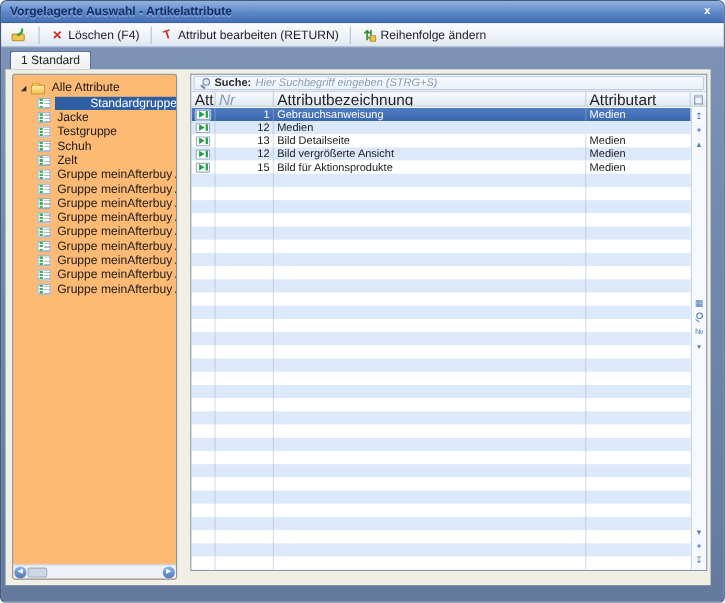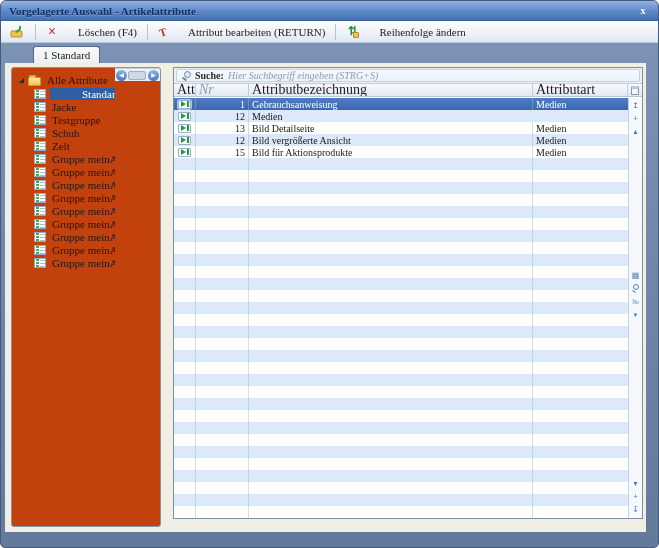--- a/index.html
+++ b/index.html
@@ -1,62 +1,62 @@
 <!DOCTYPE html>
 <html><head>
 <meta charset="utf-8">
 <style>
   * { margin:0; padding:0; box-sizing:border-box; }
   html,body { width:659px; height:548px; font-family:"Liberation Sans", sans-serif; background:#fff; }
   .window {
     position:relative; width:659px; height:548px;
     background:linear-gradient(180deg,#7f95b8 0%,#7288ac 40%,#647a9d 100%);
-    border:1px solid #45597c; border-radius:6px 6px 5px 5px; overflow:hidden;font-family:Liberation Serif, serif;
+    border:1px solid #45597c; border-radius:6px 6px 5px 5px; overflow:hidden;
   }
   
   .titlebar {
     height:20px; display:flex; align-items:center; padding:0 8px;
     background:linear-gradient(180deg,#93b2e2 0%,#5c87c7 55%,#4470b4 100%);
     border-bottom:1px solid #3a60a0;
   }
   .title-text { font-size:11px; font-weight:bold; color:#142f66; text-shadow:0 1px 0 rgba(255,255,255,.25); }
   .close-btn { margin-left:auto; width:14px; height:13px; display:flex; align-items:center; justify-content:center;
     color:#fff; font-size:10px; font-weight:bold; cursor:default; }
   
   .toolbar {
     height:22px; display:flex; align-items:center; padding:0 4px; gap:3px;
     background:linear-gradient(180deg,#fcfdfe 0%,#eef3f9 55%,#dde7f2 100%);
     border-bottom:1px solid #b9c6d6; font-size:11px; color:#1c1c1c;
   }
   .tb-sep { width:1px; height:16px; background:#b6c2d2; margin:0 3px; }
-  .tb-btn { display:flex; align-items:center; gap:20px; padding:2px 4px; border-radius:2px; }
+  .tb-btn { display:flex; align-items:center; gap:4px; padding:2px 4px; border-radius:2px; }
   .icon-import-svg { display:block; }
   .icon-x { width:12px; text-align:center; }
   .icon-x::before { content:'×'; color:#d42a1e; font-weight:bold; font-size:14px; line-height:12px; }
   .icon-hammer { width:10px; text-align:center; }
   .icon-hammer::before { content:'T'; color:#c5301f; font-weight:bold; font-size:11px; display:inline-block; transform:rotate(-18deg); }
   .icon-newpage { width:9px; height:11px; background:#fff; border:1px solid #7e8ca0; position:relative; }
   .icon-newpage::before { content:''; position:absolute; left:-3px; top:-3px; width:4px; height:4px; background:#f3a23b; border-radius:1px; }
   .icon-newpage::after { content:''; position:absolute; right:-1px; top:-1px; width:3px; height:3px; background:#dfe7f0; border-left:1px solid #7e8ca0; border-bottom:1px solid #7e8ca0; }
   .icon-caret::before { content:'▼'; font-size:6px; color:#44566e; }
   .icon-reorder { position:relative; width:13px; text-align:center; }
   .icon-reorder::before { content:'⇅'; color:#2f8d3a; font-weight:bold; font-size:12px; }
   .icon-reorder::after { content:''; position:absolute; right:0; bottom:1px; width:4px; height:4px; background:#f0c64a; border:1px solid #b98f2e; border-radius:1px; }
   
-  .tabstrip { height:20px; padding-left:8px; display:flex; align-items:flex-end;margin-left:24px; }
+  .tabstrip { height:20px; padding-left:8px; display:flex; align-items:flex-end; }
   .tab {
     height:17px; padding:2px 9px 0 9px; font-size:11px; color:#222;
     background:linear-gradient(180deg,#f7f9fb,#eef1f0); border:1px solid #54688c; border-bottom:none;
     border-radius:3px 3px 0 0;
   }
   
   .content { position:absolute; left:4px; right:12px; top:62px; bottom:15px; background:#f1efe3; }
   
   .tree-panel { position:absolute; left:6px; top:4px; width:150px; bottom:5px;
-    background:#c2410c; border:1px solid #8795a6; border-radius:3px; overflow:hidden; display:flex; flex-direction:row; }
+    background:#fdba74; border:1px solid #8795a6; border-radius:3px; overflow:hidden; display:flex; flex-direction:column; }
   .tree { flex:1; padding-top:5px; font-size:11px; color:#1a1a1a; overflow:hidden; }
   .tree-root { display:flex; align-items:center; height:14px; padding-left:7px; gap:4px; }
   .expander { width:0; height:0; border-left:5px solid transparent; border-bottom:5px solid #2b2b2b; }
   .folder-icon { position:relative; width:13px; height:9px; background:linear-gradient(180deg,#ffe9a0,#f2c24d); border:1px solid #c29b3a; border-radius:1px; margin-top:2px; }
   .folder-icon::before { content:''; position:absolute; left:0; top:-3px; width:5px; height:2px; background:#f2c24d; border:1px solid #c29b3a; border-bottom:none; border-radius:1px 1px 0 0; }
   .tree-item { display:flex; align-items:center; height:13px; padding-left:22px; gap:4px; }
   .attr-icon { width:12px; height:10px; background:#fff; border:1px solid #9aa9ba; flex:0 0 auto;
     background-image:repeating-linear-gradient(180deg,#3fae58 0 2px,#fff 2px 3px), repeating-linear-gradient(180deg,#aebecd 0 1px,#fff 1px 3px);
     background-size:3px 100%, 6px 100%; background-position:1px 0, 5px 1px; background-repeat:no-repeat, no-repeat; }
   .tree-label { padding:0 2px; white-space:nowrap; }

